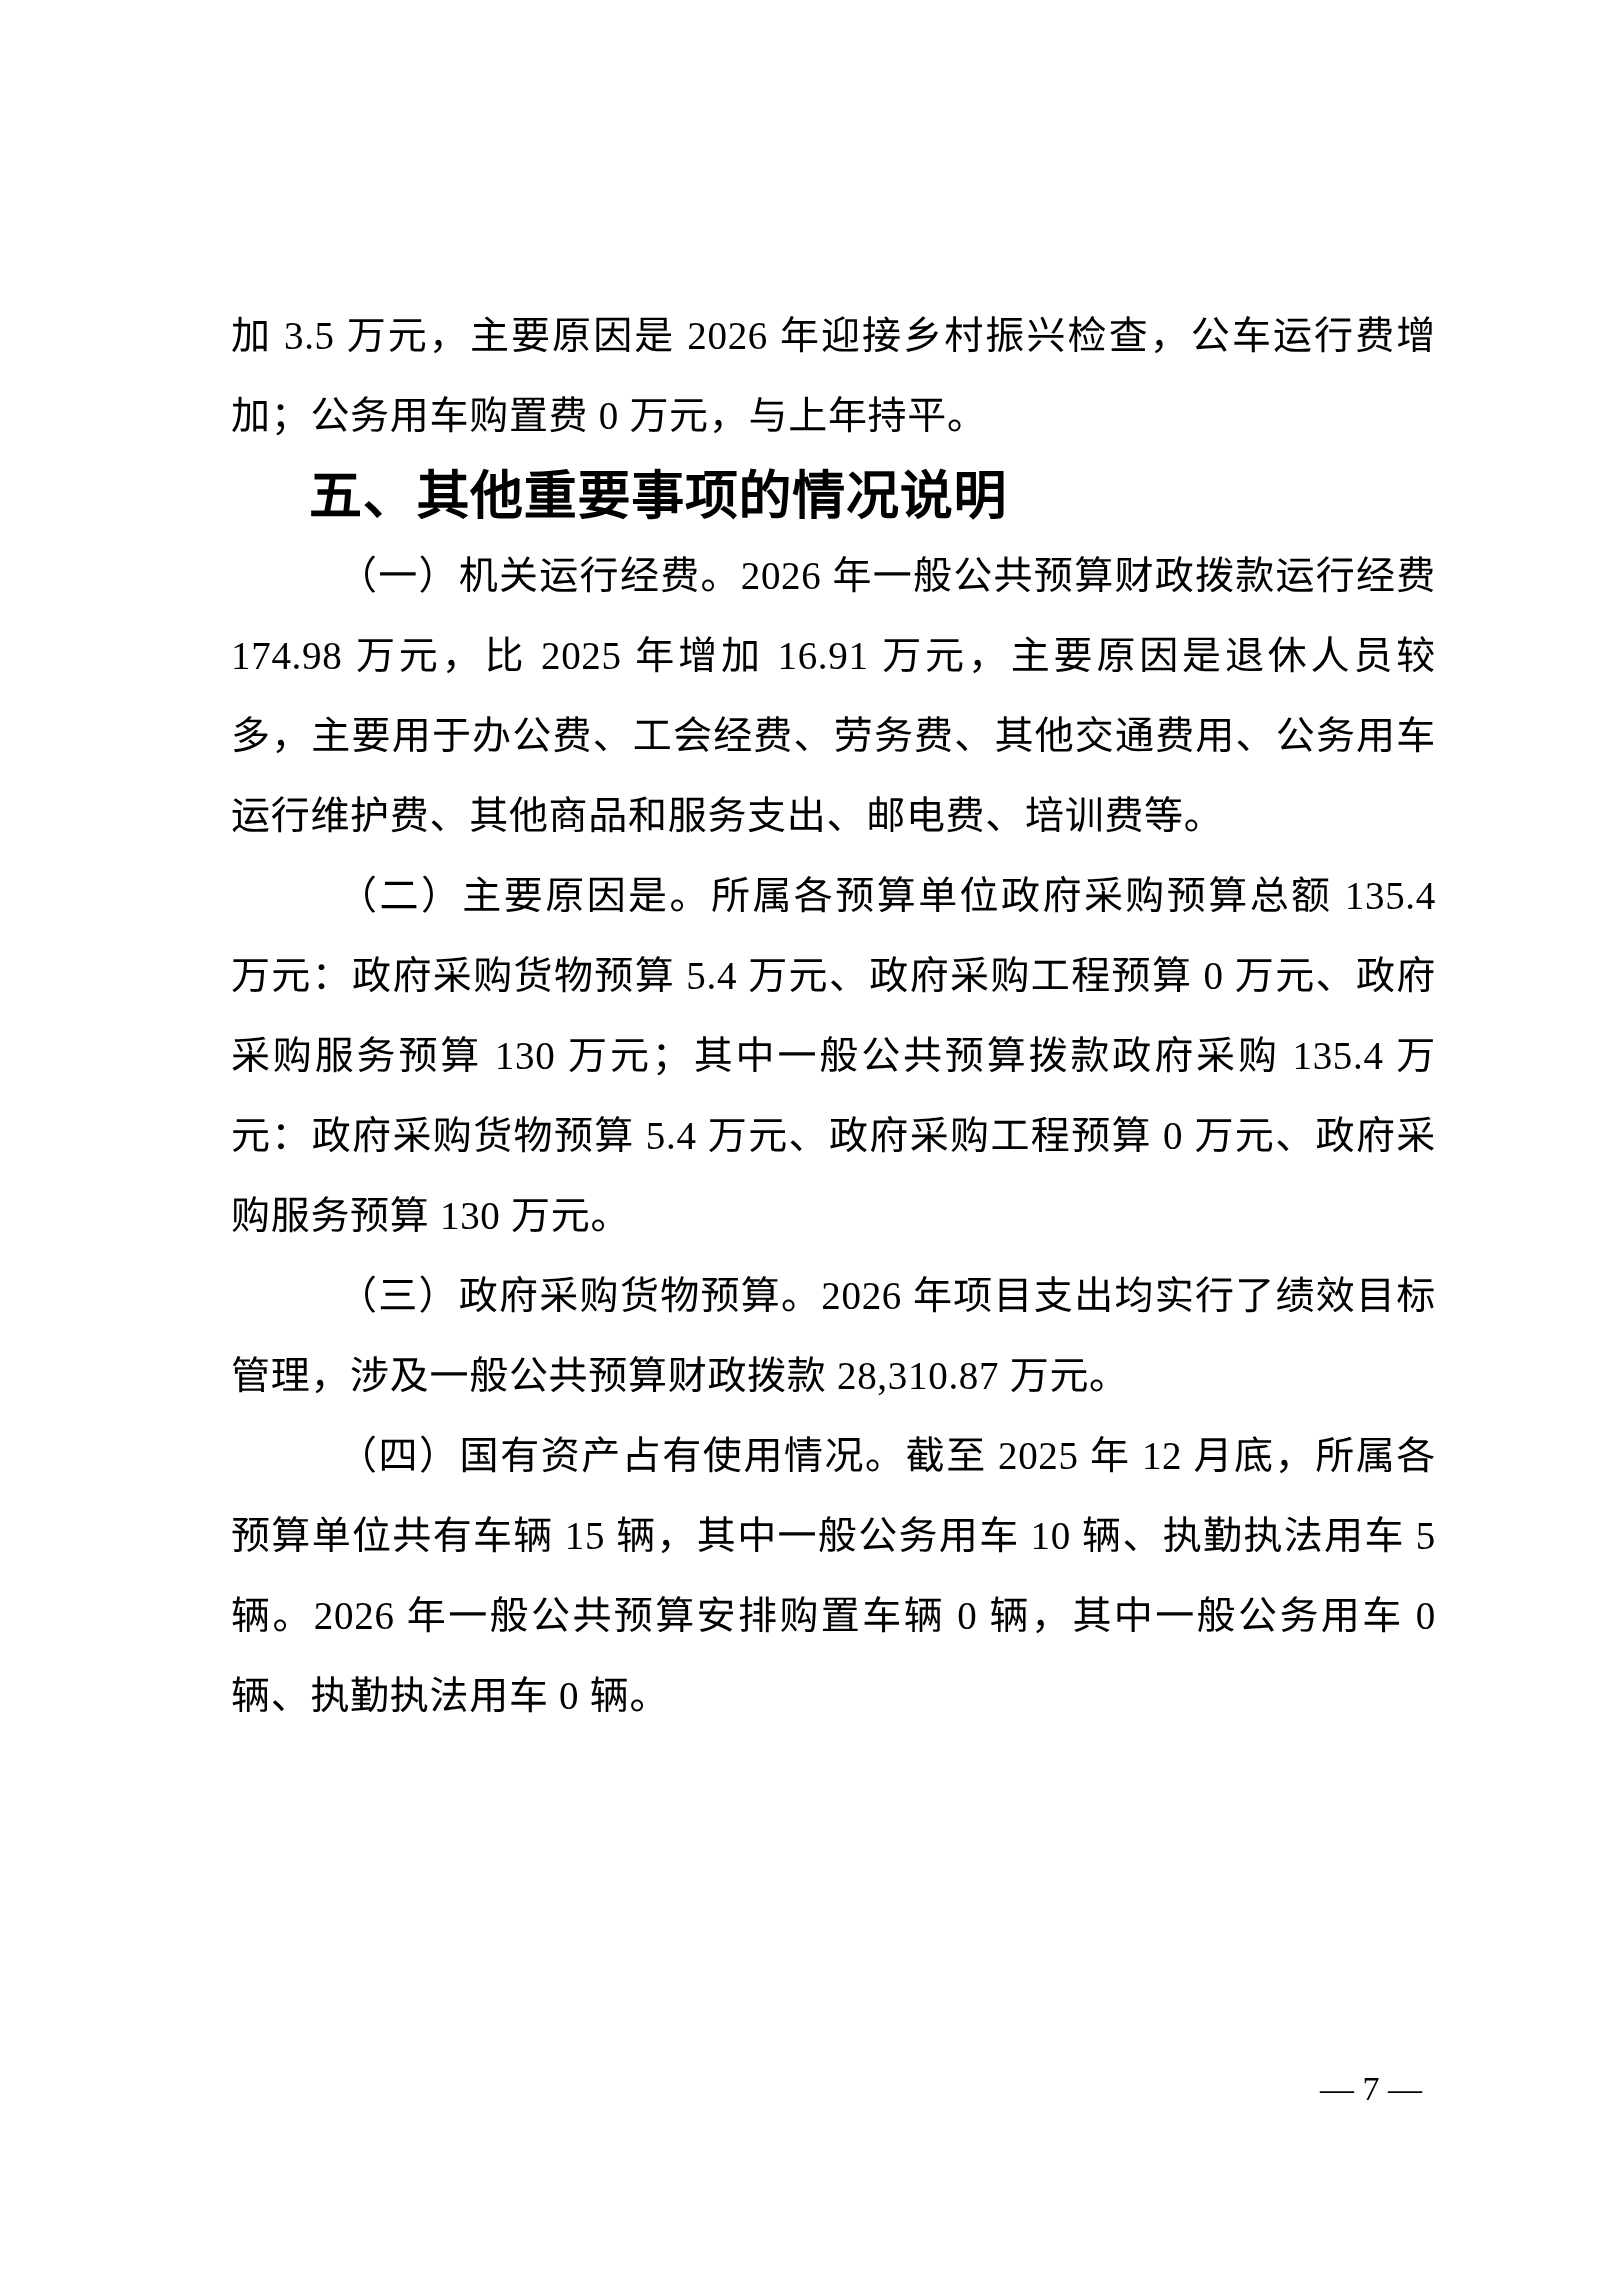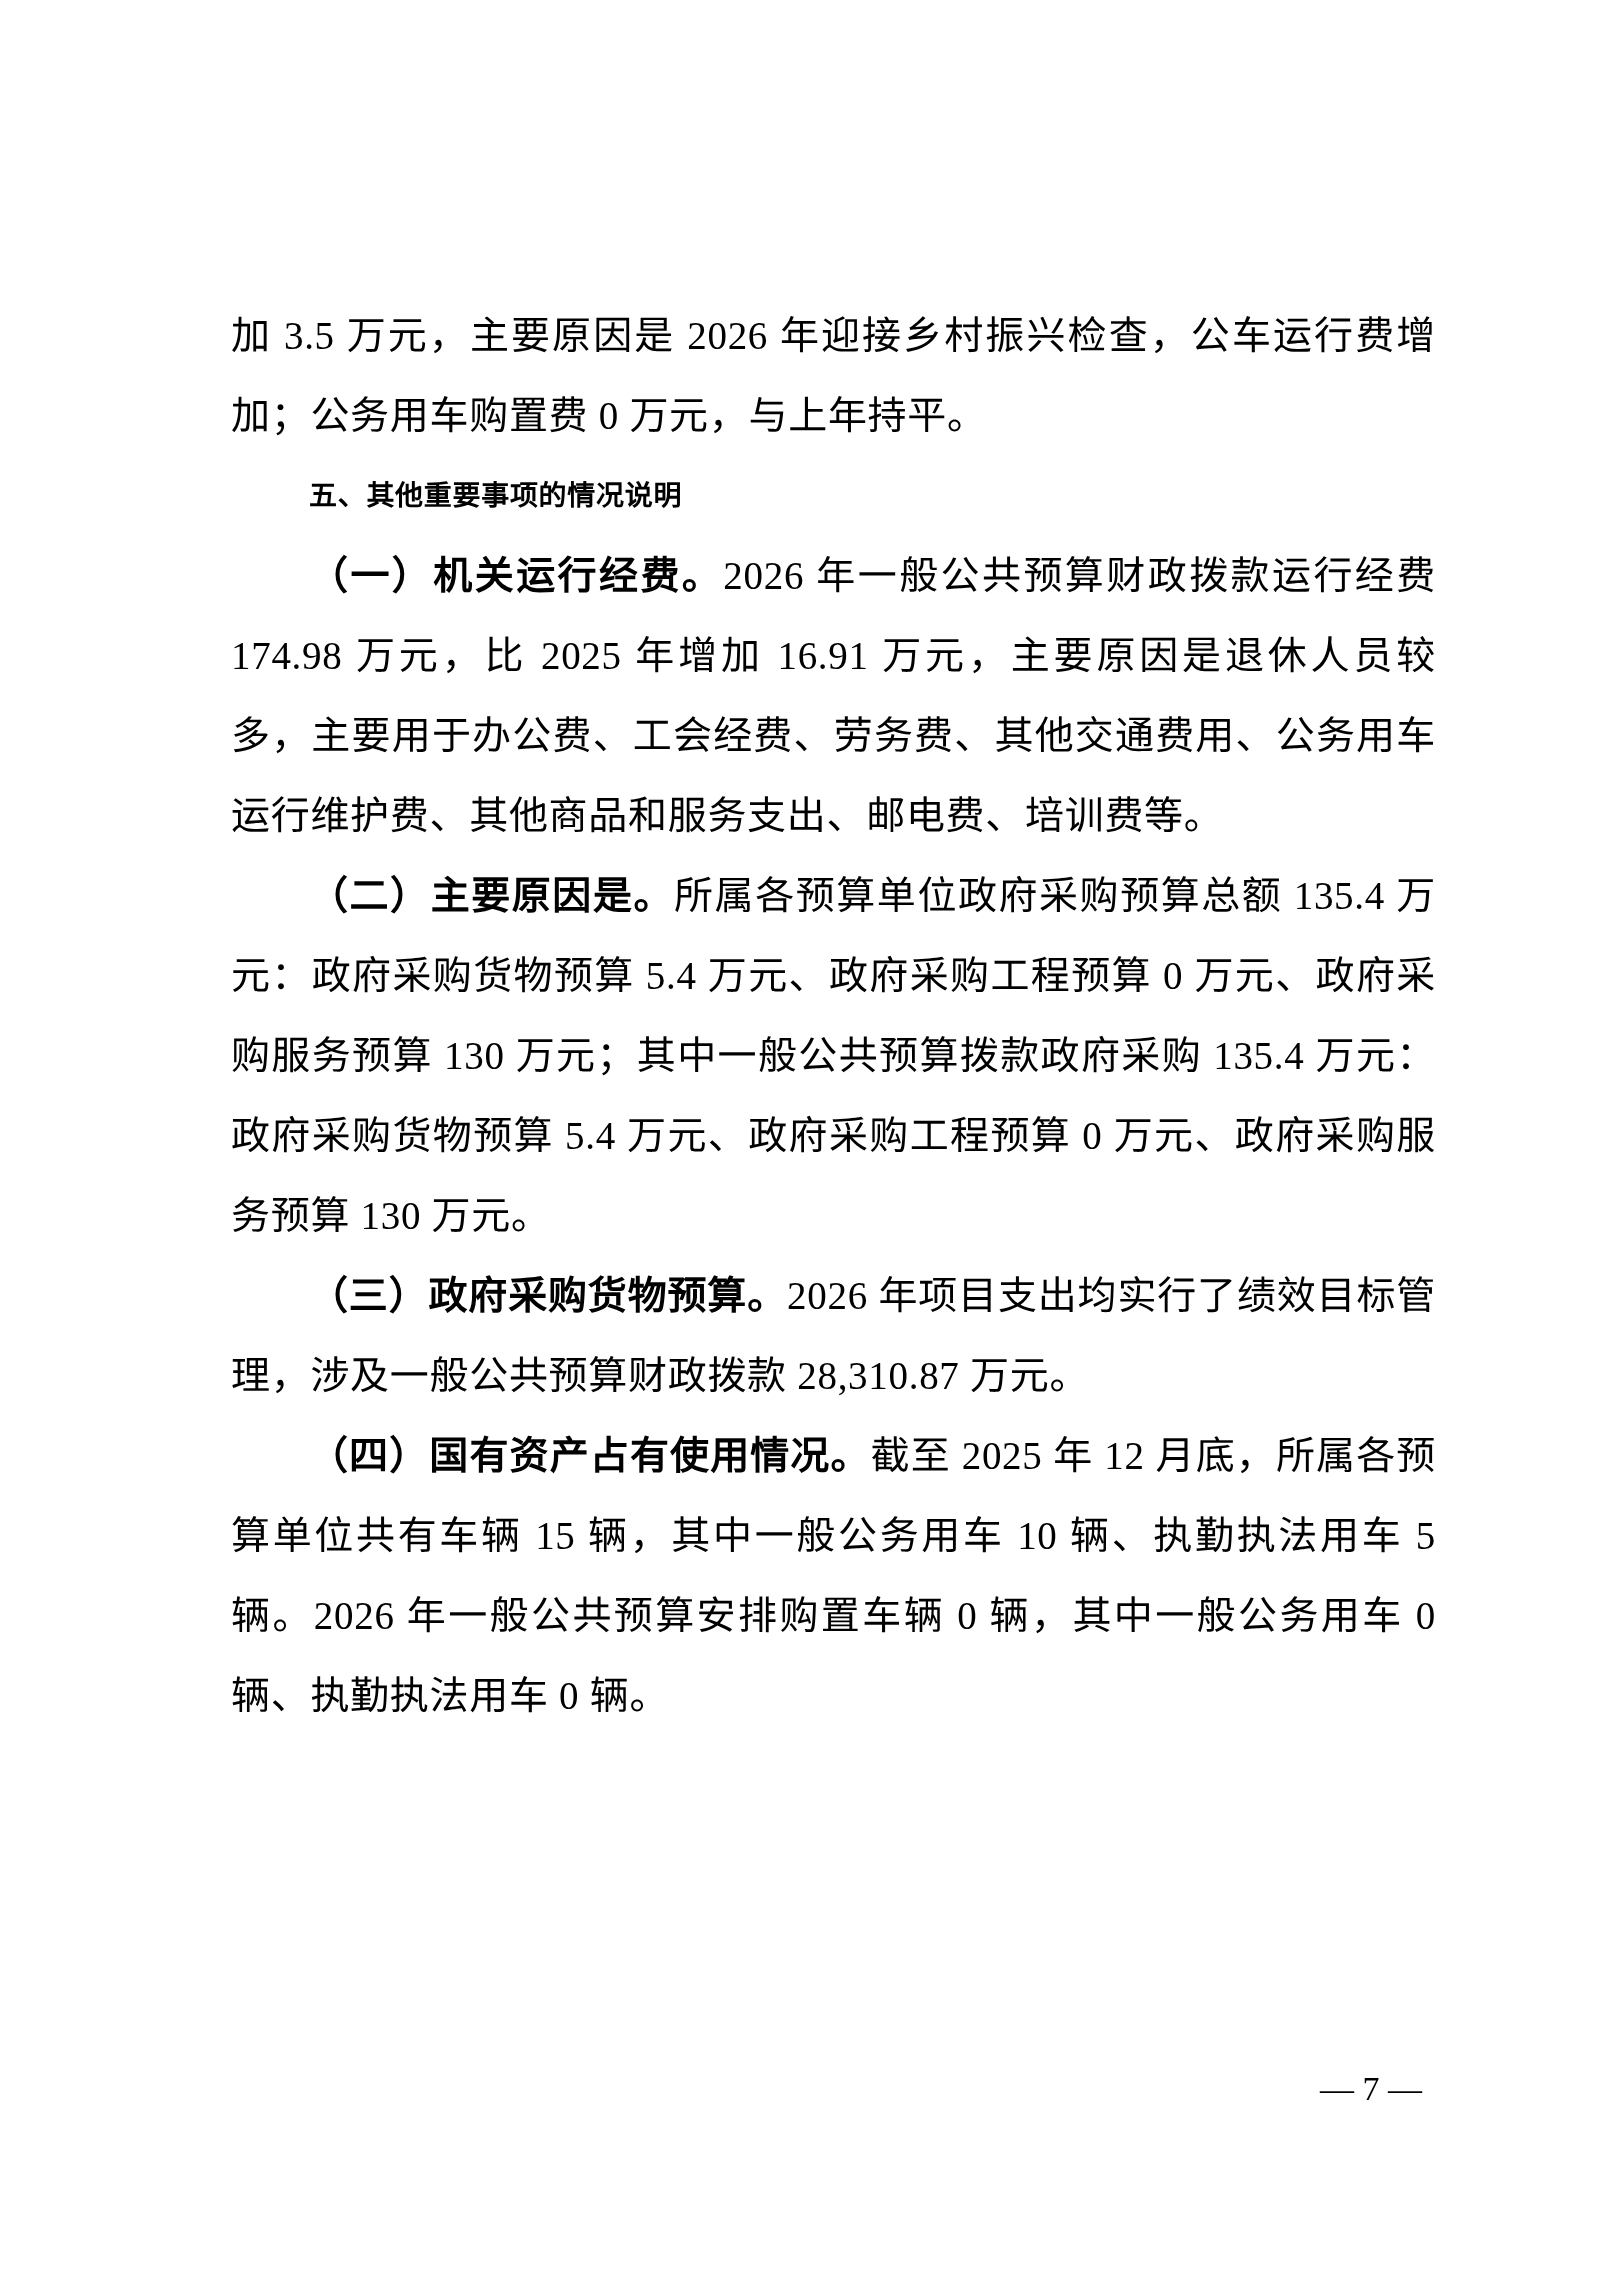--- a/index.html
+++ b/index.html
@@ -36,26 +36,27 @@
   }
   .para.continued {
     text-indent: 0;
   }
   .heading {
     margin: 0;
     padding: 0;
     text-indent: 78px;
     font-family: "Liberation Sans", "DejaVu Sans", sans-serif;
     font-weight: 700;
-    font-size: 28px;
+    font-size: 53px;
     line-height: 80px;
     text-align: left;
   }
   .lead {
-    font-weight: 700;
+    font-weight: 400;
+    margin-left: 29px;
   }
   .page-footer {
     position: absolute;
     left: 217px;
     top: 2064px;
     width: 1205px;
     text-align: right;
     font-size: 34px;
     line-height: 50px;
     font-family: "Liberation Serif", "DejaVu Serif", serif;

